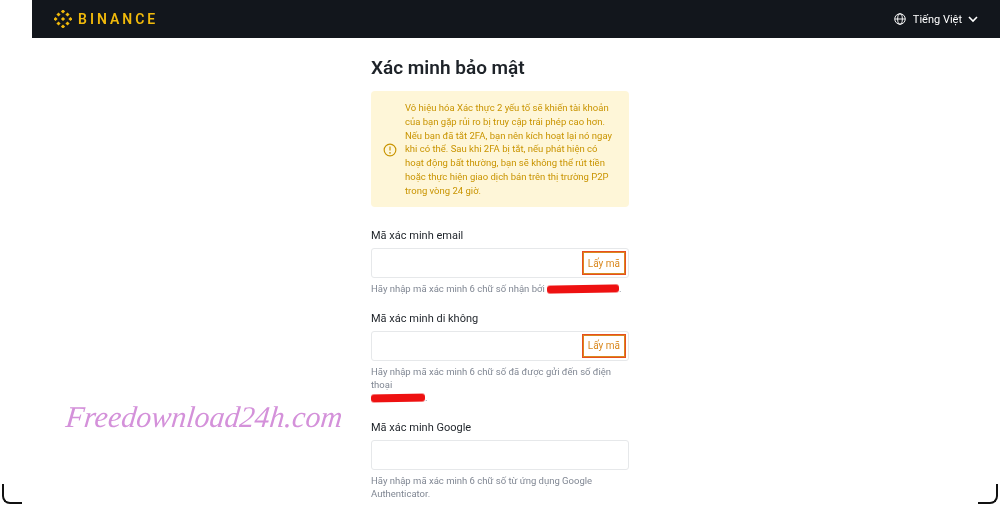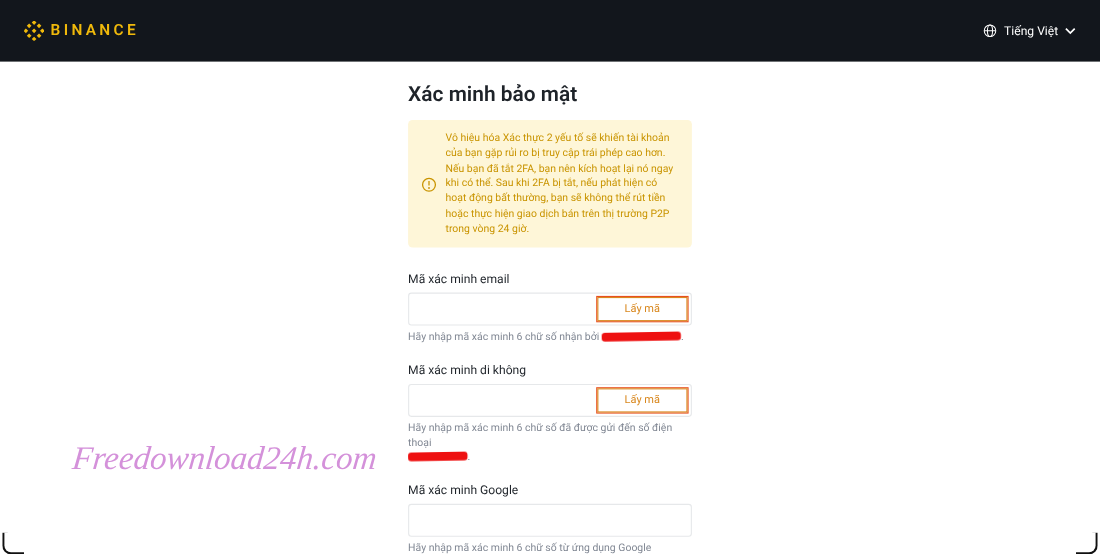--- a/index.html
+++ b/index.html
@@ -6,25 +6,26 @@
     body {
       width: 1000px;
       height: 506px;
       font-family: -apple-system,BlinkMacSystemFont,"Segoe UI",Roboto,Helvetica,Arial,sans-serif;
       background:#fff;
       overflow:hidden;
       position:relative;
     }
     .topbar{
       background:#12161c;
-      height:56px;
+      height:38px;
       display:flex;
       align-items:center;
       justify-content:space-between;
       padding:0 22px;
+      margin-left:32px;
     }
     .brand{ display:flex; align-items:center; gap:6px;}
     .brand-name{ color:#f0b90b; font-weight:600; letter-spacing:3px; font-size:14px;}
     .lang{ display:flex; align-items:center; gap:6px; color:#fff; font-size:11px; cursor:pointer;}
     .card{
       width:290px;
       margin:18px auto 0;
       padding:0 16px 22px;
       position:relative;
     }
@@ -48,21 +49,21 @@
       border-radius:3px;
       padding:0 64px 0 8px;
       font-size:11px;
       outline:none;
     }
     .get-code{
       position:absolute;
       right:4px;
       top:4px;
       height:22px;
-      padding:0 24px;
+      padding:0 4px;
       font-size:10px;
       color:#d9881f;
       background:#fff;
       border:1px solid #d9881f;
       cursor:pointer;
       display:flex;
       align-items:center;
     }
     .outline-red{ box-shadow:0 0 0 1px #e84f1f; }
     .hint{ font-size:9.5px; color:#808793; line-height:1.4; margin-bottom:16px;}

